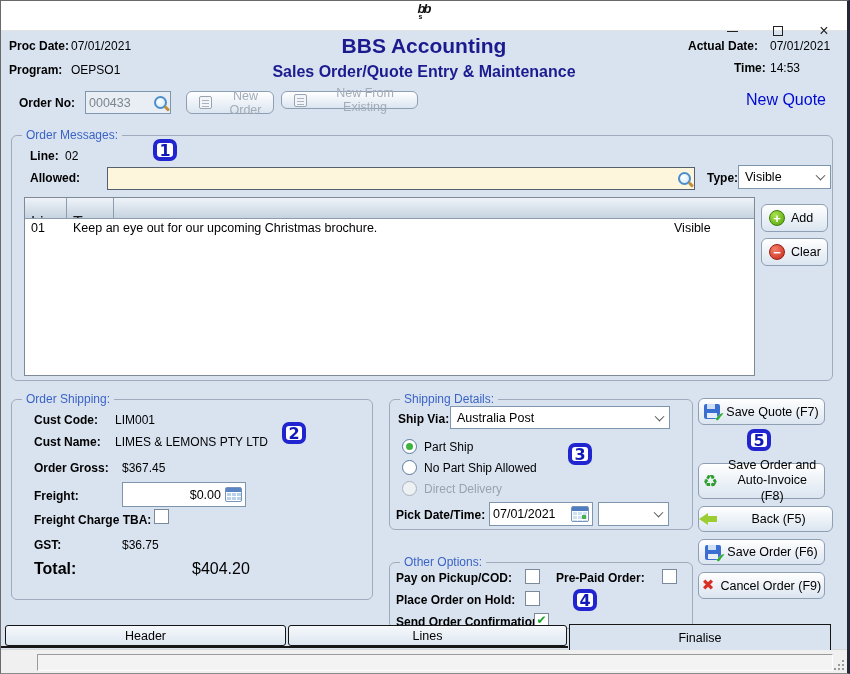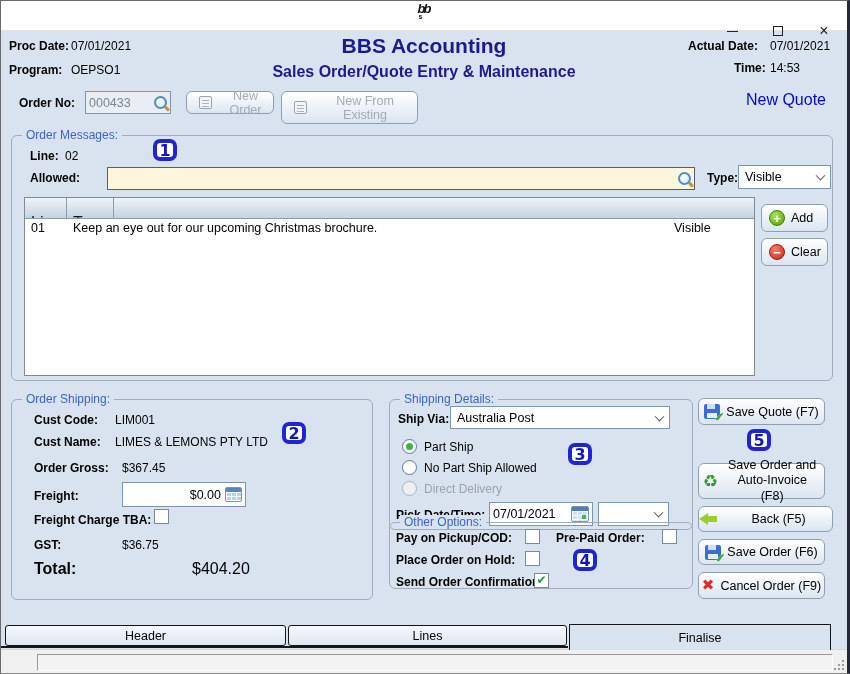--- a/index.html
+++ b/index.html
@@ -129,21 +129,21 @@
 
   <span class="lbl" style="left:18px; top:95px;">Order No:</span>
   <div class="inputbox gray" style="left:84px; top:90px; width:86px; height:23px;">
     <input readonly="" value="000433" style="">
     <span class="icon-magnifier"></span>
   </div>
   <button class="btn disabled" style="left:185px; top:90px; width:88px; height:23px;">
     <span class="icon-doc"></span>
     <span>New Order</span>
   </button>
-  <button class="btn disabled" style="left:280px; top:90px; width:137px; height:33px;">
+  <button class="btn disabled" style="left:280px; top:90px; width:137px; height:18px;">
     <span class="icon-doc"></span>
     <span>New From Existing</span>
   </button>
 
   <div class="group" style="left:10px; top:134px; width:822px; height:246px;">
     <span class="group-label">Order Messages:</span>
     <span class="lbl" style="left:18px; top:13px;">Line:</span>
     <span class="val" style="left:53px; top:13px;">02</span>
     <div class="marker" style="left:141px; top:3px;">1</div>
     <span class="lbl" style="left:18px; top:35px;">Allowed:</span>
@@ -220,21 +220,21 @@
     <div class="inputbox" style="left:99px; top:102px; width:104px; height:24px;">
       <input value="07/01/2021" style="">
       <span class="icon-cal"></span>
     </div>
     <div class="dd" style="left:208px; top:102px; width:71px; height:24px;">
       <span></span>
       <span class="chev"></span>
     </div>
   </div>
 
-  <div class="group" style="left:388px; top:521px; width:304px; height:67px;">
+  <div class="group" style="left:388px; top:561px; width:304px; height:67px;">
     <span class="group-label">Other Options:</span>
     <span class="lbl" style="left:6px; top:8px;">Pay on Pickup/COD:</span>
     <span class="cb" style="left:135px; top:6px;"></span>
     <span class="lbl" style="left:166px; top:8px;">Pre-Paid Order:</span>
     <span class="cb" style="left:272px; top:6px;"></span>
     <span class="lbl" style="left:6px; top:30px;">Place Order on Hold:</span>
     <span class="cb" style="left:135px; top:28px;"></span>
     <div class="marker" style="left:183px; top:26px;">4</div>
     <span class="lbl" style="left:6px; top:52px;">Send Order Confirmation:</span>
     <span class="cb" style="left:144px; top:50px;"><span>✔</span></span>

